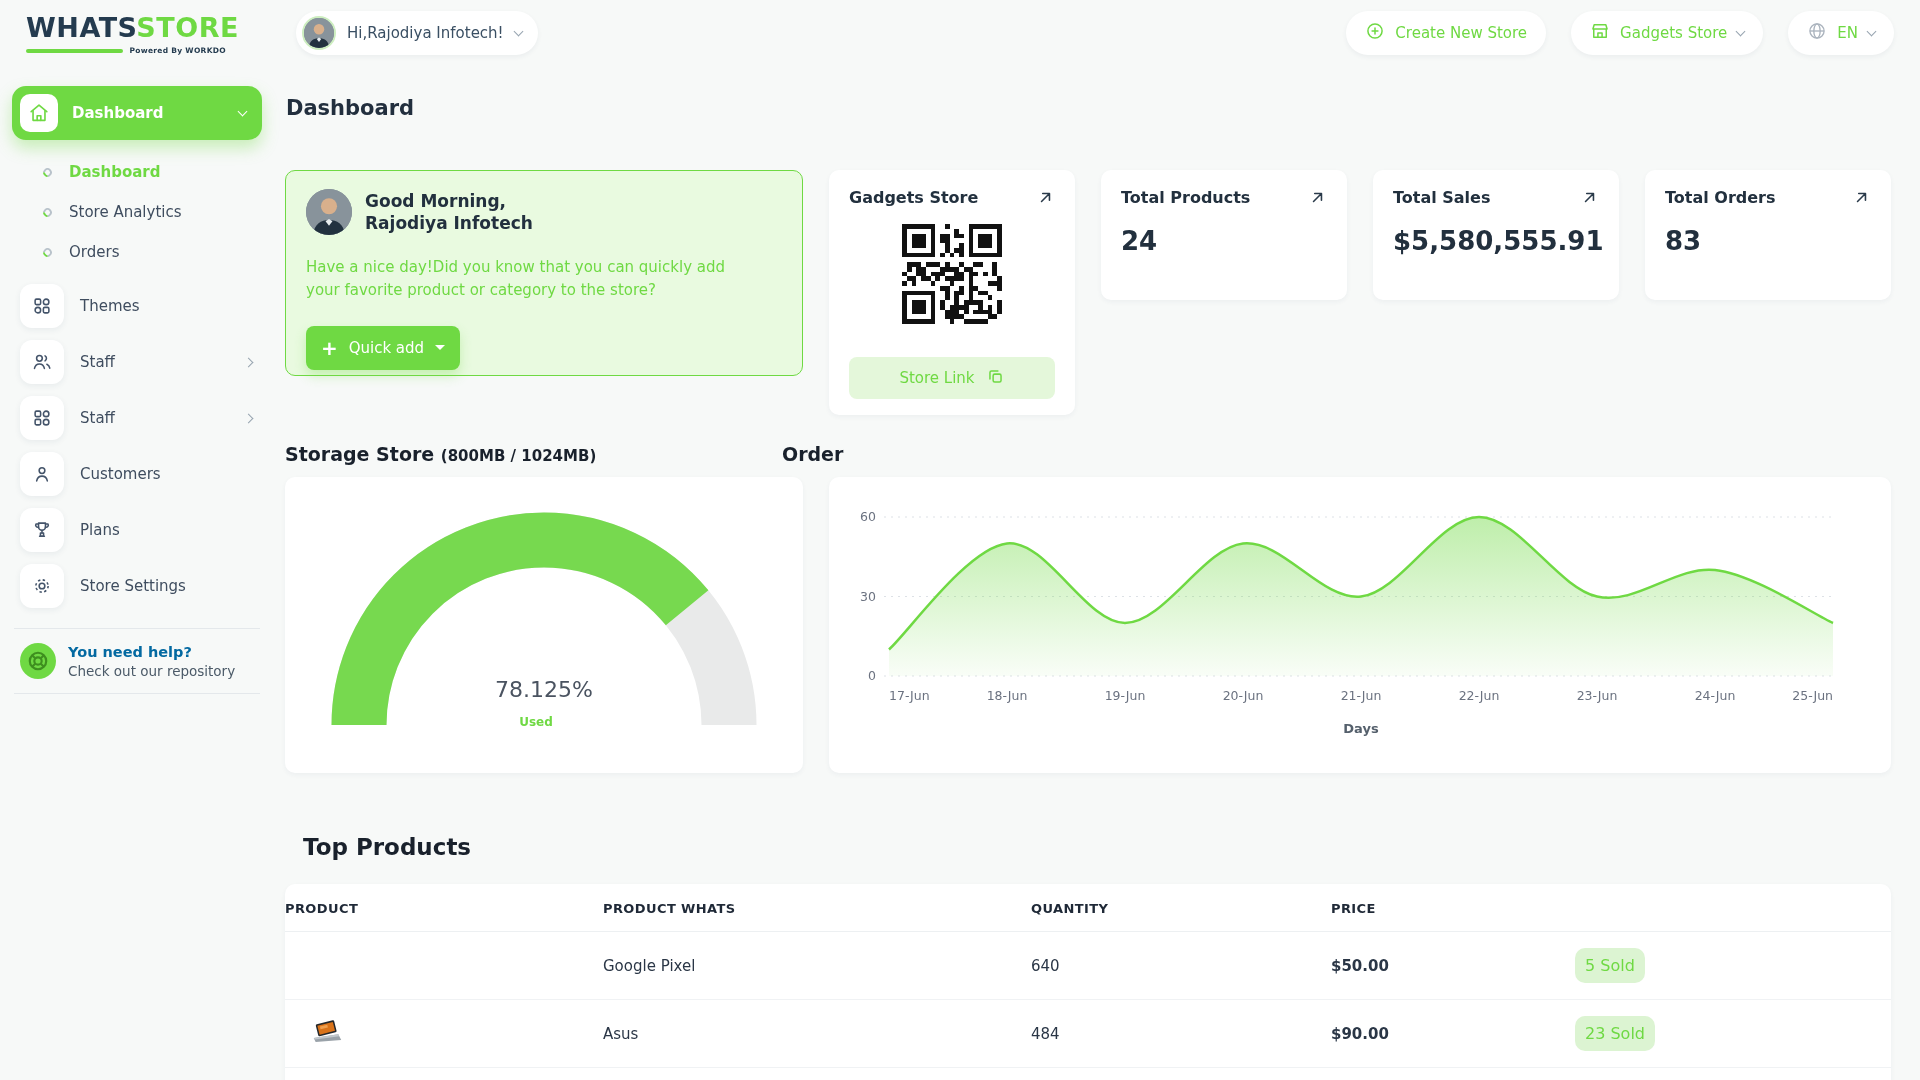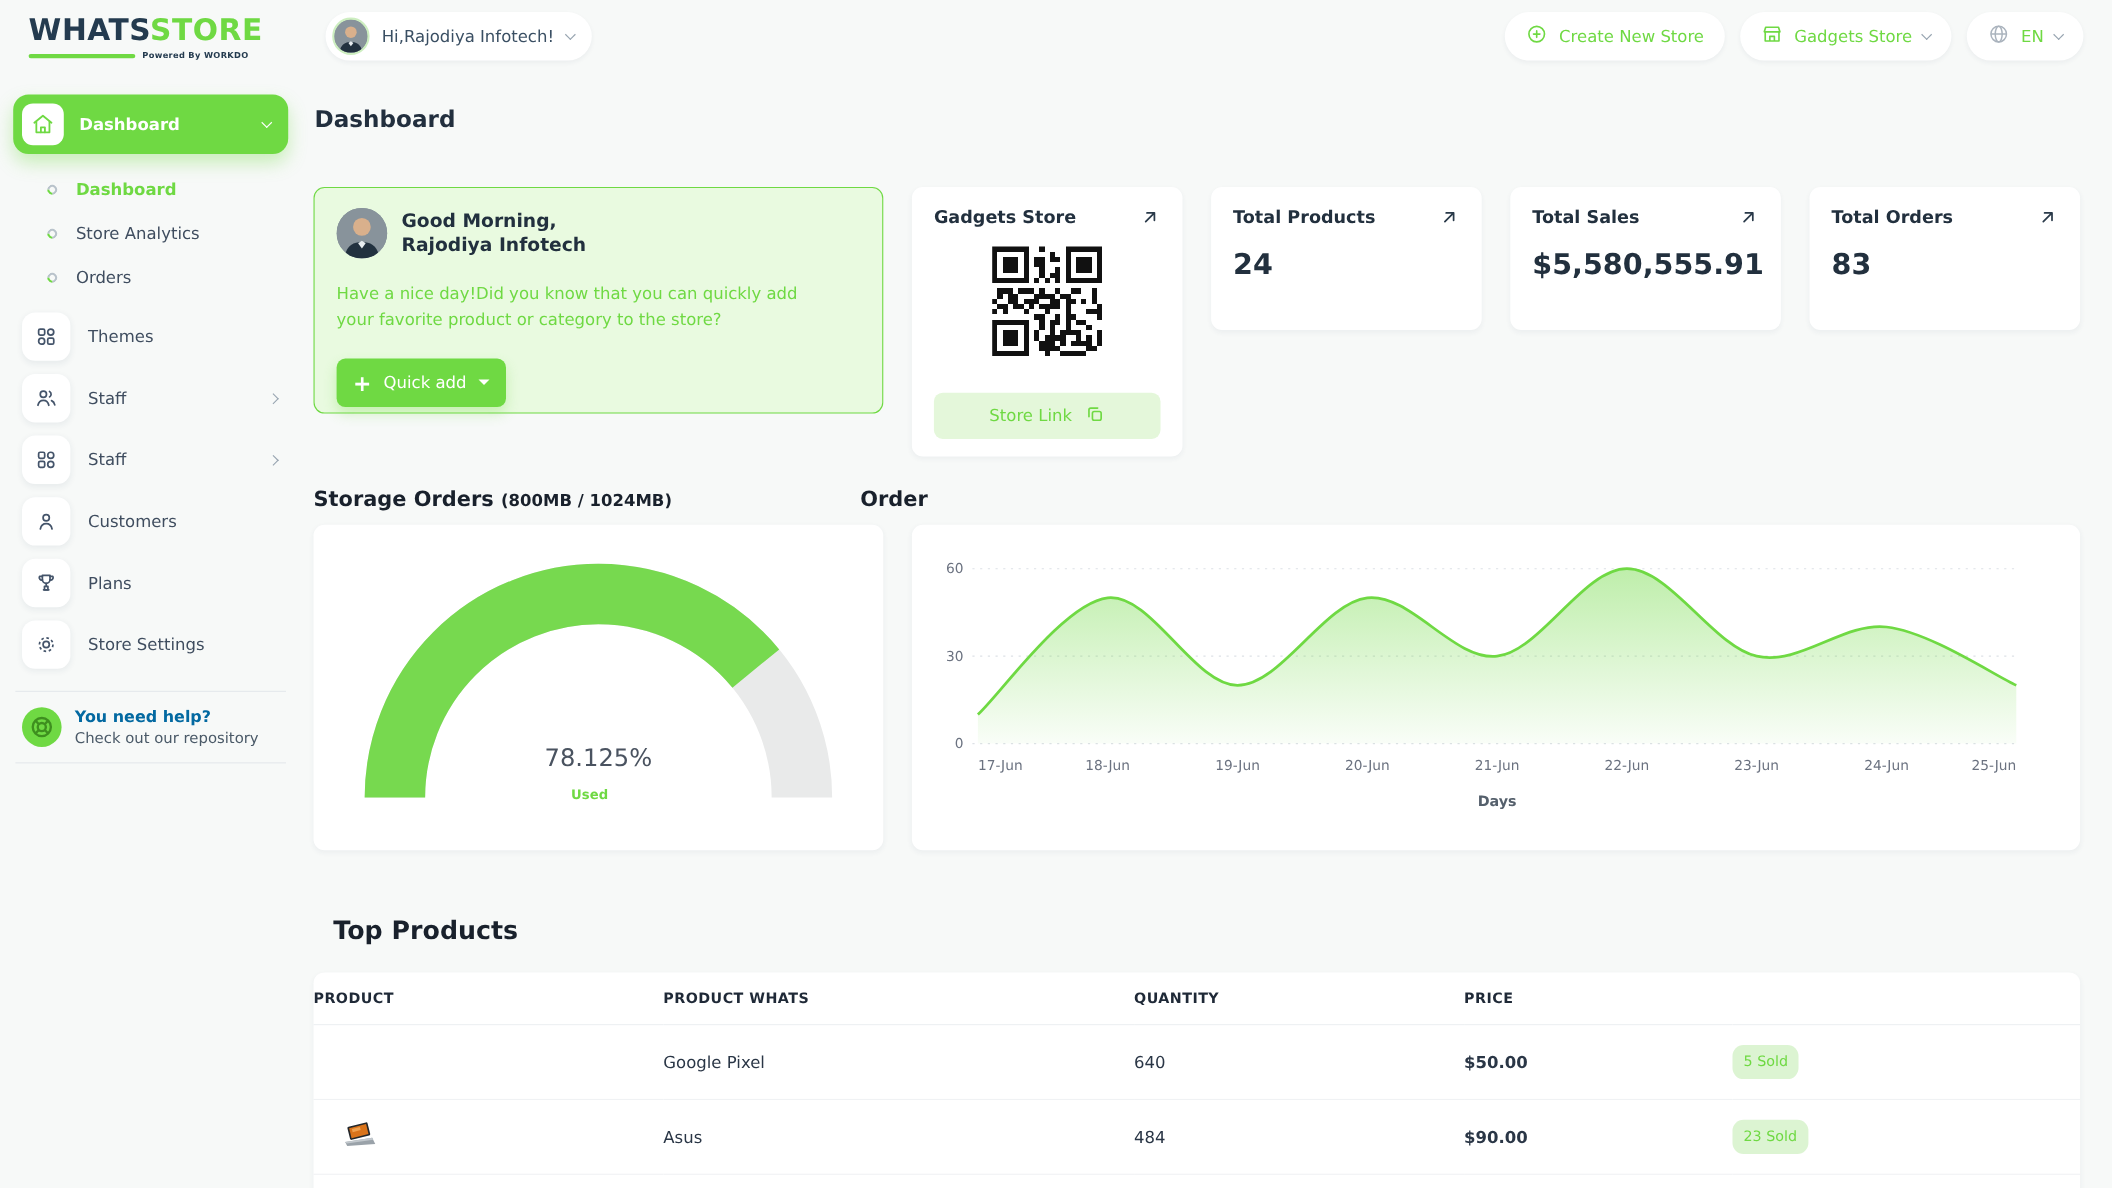--- a/index.html
+++ b/index.html
@@ -16,21 +16,21 @@
   .logo-text { font-size:27px; font-weight:800; letter-spacing:.5px; color:#243b4f; line-height:1; white-space:nowrap; }
   .logo-text .green { color:#6fd943; }
   .logo-sub { display:flex; align-items:center; gap:6px; margin-top:5px; }
   .logo-bar { height:4px; background:#6fd943; border-radius:2px; flex:1; }
   .logo-powered { font-size:7.5px; font-weight:700; color:#243b4f; letter-spacing:.3px; white-space:nowrap; }
 
   .chip { position:absolute; display:flex; align-items:center; background:#fff; border-radius:22px; box-shadow:0 2px 5px rgba(30,55,90,.06); cursor:pointer; }
   .user-chip { left:296px; top:11px; height:44px; padding:5px 16px 5px 6px; gap:11px; font-size:15px; color:#3a4f63; }
   .avatar { width:34px; height:34px; border-radius:50%; overflow:hidden; border:2px solid #cdeec0; background:#7d8a93; flex:0 0 auto; }
 
-  .topbar-right { position:absolute; top:11px; right:26px; display:flex; gap:14px; }
+  .topbar-right { position:absolute; top:11px; right:26px; display:flex; gap:25px; }
   .pill { height:44px; border-radius:22px; background:#fff; display:flex; align-items:center; gap:10px; padding:0 19px; font-size:15px; box-shadow:0 2px 5px rgba(30,55,90,.06); cursor:pointer; }
   .green-text { color:#6fd943; }
 
   .chev { display:inline-block; width:7px; height:7px; border-right:1.8px solid #97a4b0; border-bottom:1.8px solid #97a4b0; }
   .chev.down  { transform:rotate(45deg); margin-top:-4px; }
   .chev.right { transform:rotate(-45deg); }
   .chev.white { border-color:#fff; }
 
   
   .sidebar { position:absolute; left:12px; top:70px; width:250px; }
@@ -86,21 +86,21 @@
   .products-title { position:absolute; left:303px; top:834px; font-size:23px; font-weight:700; color:#19212c; }
   .products-card { left:285px; top:884px; width:1606px; height:260px; }
   table.products { width:100%; border-collapse:collapse; }
   .products th { text-align:left; font-size:13px; font-weight:700; color:#1f2937; letter-spacing:.4px; padding:17px 0 15px; border-bottom:1px solid #edf0f2; }
   .products td { height:68px; border-bottom:1px solid #f0f2f4; font-size:15px; color:#2a3646; }
   .c1 { width:318px; padding-left:25px; }
   .c2 { width:428px; }
   .c3 { width:300px; }
   .c4 { width:244px; }
   .price { font-weight:700; color:#1f2b38; }
-  .sold-badge { display:inline-block; background:#dcf4d2; color:#6fd943; border-radius:10px; padding:8px 10px; font-size:13px; }
+  .sold-badge { display:inline-block; background:#dcf4d2; color:#6fd943; border-radius:10px; padding:8px 10px; font-size:16px; }
   .phone-img { width:11px; height:28px; background:#15181c; border-radius:2.5px; }
 </style>
 </head>
 <body>
 
 <div class="screen">
 
   <div class="logo">
     <div class="logo-text"><span>WHATS</span><span class="green">STORE</span></div>
     <div class="logo-sub">
@@ -567,21 +567,21 @@
     <div class="card-head">
       <span class="card-title">Total Orders</span>
       <span><svg viewBox="0 0 24 24" width="19" height="19" fill="none" stroke="#2a3a4a" stroke-width="2" stroke-linecap="round" stroke-linejoin="round">
             <path d="M7 17 17 7M8.5 7H17v8.5"></path>
           </svg></span>
     </div>
     <div class="stat-value">83</div>
   </div>
 
   <div class="section-title" style="left:285px; top:443px;">
-    <span>Storage Orders</span> <span class="cap">(800MB / 1024MB)</span>
+    <span>Storage Store</span> <span class="cap">(800MB / 1024MB)</span>
   </div>
   <div class="card storage-card">
     <svg class="gauge-svg" width="430" height="248" viewBox="0 0 430 248">
       <path d="M 30 230 A 185 185 0 0 1 400 230" fill="none" stroke="#e9eaea" stroke-width="55"></path>
       <path id="gauge-fill" d="M 30 230 A 185 185 0 0 1 400 230" fill="none" stroke="#77d94f" stroke-width="55" stroke-dasharray="454.05831321414973 1162.3892818282234"></path>
     </svg>
     <div class="gauge-value">78.125%</div>
     <div class="gauge-used">Used</div>
   </div>
 

